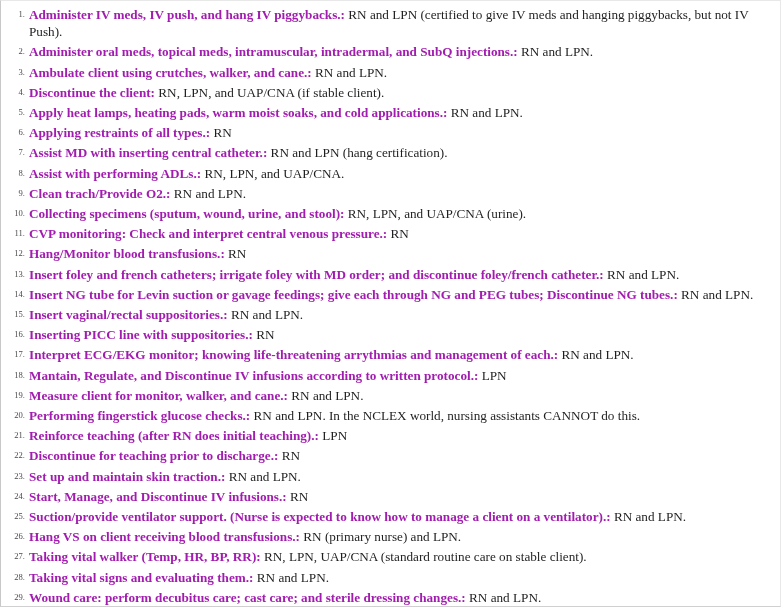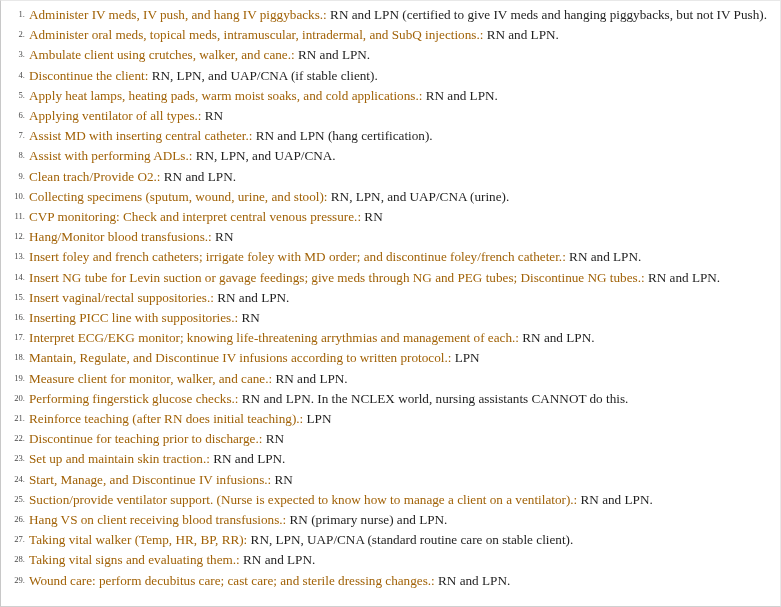--- a/index.html
+++ b/index.html
@@ -48,48 +48,48 @@
     top: 4px;
     width: 20px;
     text-align: right;
     font-size: 8.6px;
     line-height: 9px;
     color: #4a4a4a;
     font-weight: normal;
     font-family: "Liberation Serif", "DejaVu Serif", serif;
   }
   .task-title {
-    font-weight: normal;
-    color: #a16207;
+    font-weight: bold;
+    color: #a21caf;
     margin-top: 20px;
   }
   .task-roles {
     font-weight: normal;
     color: #1f1f1f;
   }
 </style>
 </head>
 <body>
 
 <div id="page-frame">
   <ol id="task-list">
       <li><span class="task-title">Administer IV meds, IV push, and hang IV piggybacks.:</span><span class="task-roles"> RN and LPN (certified to give IV meds and hanging piggybacks, but not IV Push).</span></li>
       <li><span class="task-title">Administer oral meds, topical meds, intramuscular, intradermal, and SubQ injections.:</span><span class="task-roles"> RN and LPN.</span></li>
       <li><span class="task-title">Ambulate client using crutches, walker, and cane.:</span><span class="task-roles"> RN and LPN.</span></li>
       <li><span class="task-title">Discontinue the client:</span><span class="task-roles"> RN, LPN, and UAP/CNA (if stable client).</span></li>
       <li><span class="task-title">Apply heat lamps, heating pads, warm moist soaks, and cold applications.:</span><span class="task-roles"> RN and LPN.</span></li>
-      <li><span class="task-title">Applying ventilator of all types.:</span><span class="task-roles"> RN</span></li>
+      <li><span class="task-title">Applying restraints of all types.:</span><span class="task-roles"> RN</span></li>
       <li><span class="task-title">Assist MD with inserting central catheter.:</span><span class="task-roles"> RN and LPN (hang certification).</span></li>
       <li><span class="task-title">Assist with performing ADLs.:</span><span class="task-roles"> RN, LPN, and UAP/CNA.</span></li>
       <li><span class="task-title">Clean trach/Provide O2.:</span><span class="task-roles"> RN and LPN.</span></li>
       <li><span class="task-title">Collecting specimens (sputum, wound, urine, and stool):</span><span class="task-roles"> RN, LPN, and UAP/CNA (urine).</span></li>
       <li><span class="task-title">CVP monitoring: Check and interpret central venous pressure.:</span><span class="task-roles"> RN</span></li>
       <li><span class="task-title">Hang/Monitor blood transfusions.:</span><span class="task-roles"> RN</span></li>
       <li><span class="task-title">Insert foley and french catheters; irrigate foley with MD order; and discontinue foley/french catheter.:</span><span class="task-roles"> RN and LPN.</span></li>
-      <li><span class="task-title">Insert NG tube for Levin suction or gavage feedings; give meds through NG and PEG tubes; Discontinue NG tubes.:</span><span class="task-roles"> RN and LPN.</span></li>
+      <li><span class="task-title">Insert NG tube for Levin suction or gavage feedings; give each through NG and PEG tubes; Discontinue NG tubes.:</span><span class="task-roles"> RN and LPN.</span></li>
       <li><span class="task-title">Insert vaginal/rectal suppositories.:</span><span class="task-roles"> RN and LPN.</span></li>
       <li><span class="task-title">Inserting PICC line with suppositories.:</span><span class="task-roles"> RN</span></li>
       <li><span class="task-title">Interpret ECG/EKG monitor; knowing life-threatening arrythmias and management of each.:</span><span class="task-roles"> RN and LPN.</span></li>
       <li><span class="task-title">Mantain, Regulate, and Discontinue IV infusions according to written protocol.:</span><span class="task-roles"> LPN</span></li>
       <li><span class="task-title">Measure client for monitor, walker, and cane.:</span><span class="task-roles"> RN and LPN.</span></li>
       <li><span class="task-title">Performing fingerstick glucose checks.:</span><span class="task-roles"> RN and LPN. In the NCLEX world, nursing assistants CANNOT do this.</span></li>
       <li><span class="task-title">Reinforce teaching (after RN does initial teaching).:</span><span class="task-roles"> LPN</span></li>
       <li><span class="task-title">Discontinue for teaching prior to discharge.:</span><span class="task-roles"> RN</span></li>
       <li><span class="task-title">Set up and maintain skin traction.:</span><span class="task-roles"> RN and LPN.</span></li>
       <li><span class="task-title">Start, Manage, and Discontinue IV infusions.:</span><span class="task-roles"> RN</span></li>

